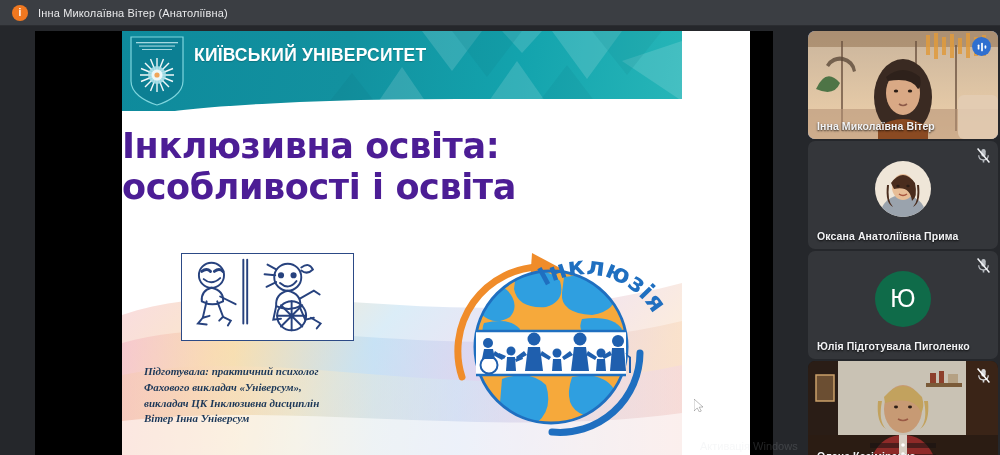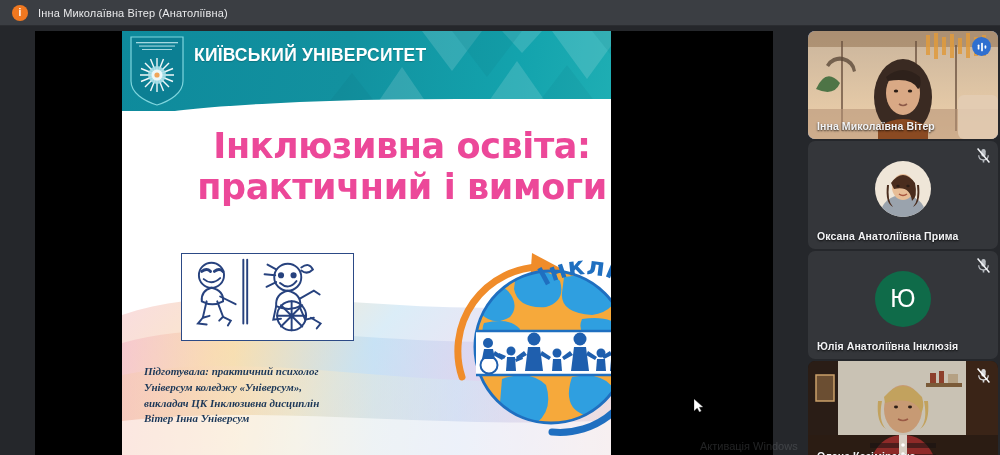--- a/index.html
+++ b/index.html
@@ -33,21 +33,21 @@
     position: absolute; left: 35px; top: 31px; width: 738px; height: 424px;
     background: #000000; overflow: hidden;
   }
   .cursor {
     position: absolute; left: 659px; top: 368px; width: 9px; height: 13px;
     z-index: 40;
   }
 
   
   .slide {
-    position: absolute; left: 87px; top: 0px; width: 489px; height: 424px;
+    position: absolute; left: 87px; top: 0px; width: 628px; height: 424px;
     background: #ffffff; overflow: hidden; padding-left: 32px;
   }
   
   .banner {
     position: absolute; left: 0; top: 0; width: 560px; height: 80px;
     background: linear-gradient(100deg,#0e8a9c 0%,#12919f 40%,#13a3ad 70%,#27b6b8 100%);
     overflow: hidden;
   }
   .banner .facets { position: absolute; inset: 0; opacity: .28; }
   .banner-curve {
@@ -64,21 +64,21 @@
     color: #ffffff; font-weight: bold; font-size: 17.5px;
     line-height: 1.22; letter-spacing: .2px;
     text-shadow: 0 1px 1px rgba(0,0,0,.18);
   }
 
   
   .swoosh { position: absolute; left: 0; bottom: 0; width: 560px; height: 230px; z-index: 1; }
 
   .slide-title {
     position: absolute; left: 0; top: 95px; width: 560px; z-index: 3;
-    text-align: center; color: #ec4899;
+    text-align: left; color: #4c1d95;
     font-family: "DejaVu Sans", sans-serif;
     font-weight: bold; font-size: 35px; line-height: 1.18;
     letter-spacing: -.4px;
   }
   .slide-title .l2 { display: block; }
 
   .kids-box {
     position: absolute; left: 59px; top: 222px; width: 173px; height: 88px;
     background: #ffffff; border: 1.5px solid #2c4a86; z-index: 4;
   }
@@ -218,21 +218,21 @@
           <circle r="2.6" fill="#f0a55a"></circle>
         </g>
       </svg>
 
       <div class="banner-text">
         <div>КИЇВСЬКИЙ УНІВЕРСИТЕТ</div>
       </div>
 
       <div class="slide-title">
         <span>Інклюзивна освіта:</span>
-        <span class="l2">практичний і вимоги</span>
+        <span class="l2">особливості і освіта</span>
       </div>
 
       <div class="kids-box">
         <svg viewBox="0 0 173 88" width="170" height="85">
           <g fill="none" stroke="#27427e" stroke-width="2" stroke-linecap="round">
 
             <line x1="62" y1="6" x2="62" y2="72"></line>
             <line x1="66" y1="6" x2="66" y2="72"></line>
 
             <circle cx="29" cy="22" r="13"></circle>
@@ -330,21 +330,21 @@
           </g>
 
           <text font-family="DejaVu Sans, sans-serif" font-size="25" font-weight="bold" fill="#1f6fc0">
             <textPath href="#arcpath" startOffset="4%">Інклюзія</textPath>
           </text>
         </svg>
       </div>
 
       <div class="credits">
         <span>Підготувала: практичний психолог</span>
-        <span>Універсум коледжу «Універсум»,</span>
+        <span>Фахового викладач «Універсум»,</span>
         <span>викладач ЦК Інклюзивна дисциплін</span>
         <span>Вітер Інна Універсум</span>
       </div>
     </div>
 
     <svg class="cursor" viewBox="0 0 9 13">
       <polygon points="0,0 0,12 3.2,9 5.4,13 7.3,12 5.2,8.2 9,8" fill="#ffffff" stroke="#555" stroke-width=".4"></polygon>
     </svg>
   </div>
 
@@ -430,21 +430,21 @@
 
     <div class="tile">
       <div class="avatar-letter">Ю</div>
       <svg class="mic" viewBox="0 0 13 15">
         <g fill="#cfd3d9" opacity=".85">
           <rect x="4.3" y="1" width="4.4" height="7.6" rx="2.2"></rect>
           <path d="M2.4,7.2 a4.1,4.1 0 0 0 8.2,0 h1.3 a5.4,5.4 0 0 1 -4.6,5.3 V14.4 H5.7 V12.5 A5.4,5.4 0 0 1 1.1,7.2 z"></path>
         </g>
         <line x1="0.6" y1="0.6" x2="12.4" y2="14.4" stroke="#f2f4f7" stroke-width="1.5"></line>
       </svg>
-      <div class="name">Юлія Анатоліївна Інклюзія</div>
+      <div class="name">Юлія Підготувала Пиголенко</div>
     </div>
 
     <div class="tile">
       <svg class="vidbg" viewBox="0 0 190 108" preserveAspectRatio="none">
         <rect width="190" height="108" fill="#1d1512"></rect>
         <rect x="30" y="0" width="128" height="74" fill="#c9c2b4"></rect>
         <rect x="0" y="0" width="30" height="108" fill="#2a1d16"></rect>
         <rect x="158" y="0" width="32" height="108" fill="#3a2417"></rect>
         <rect x="8" y="14" width="18" height="26" fill="#6b4e32" stroke="#caa06a" stroke-width="1.5"></rect>
         <rect x="118" y="22" width="36" height="4" fill="#7a5a38"></rect>

